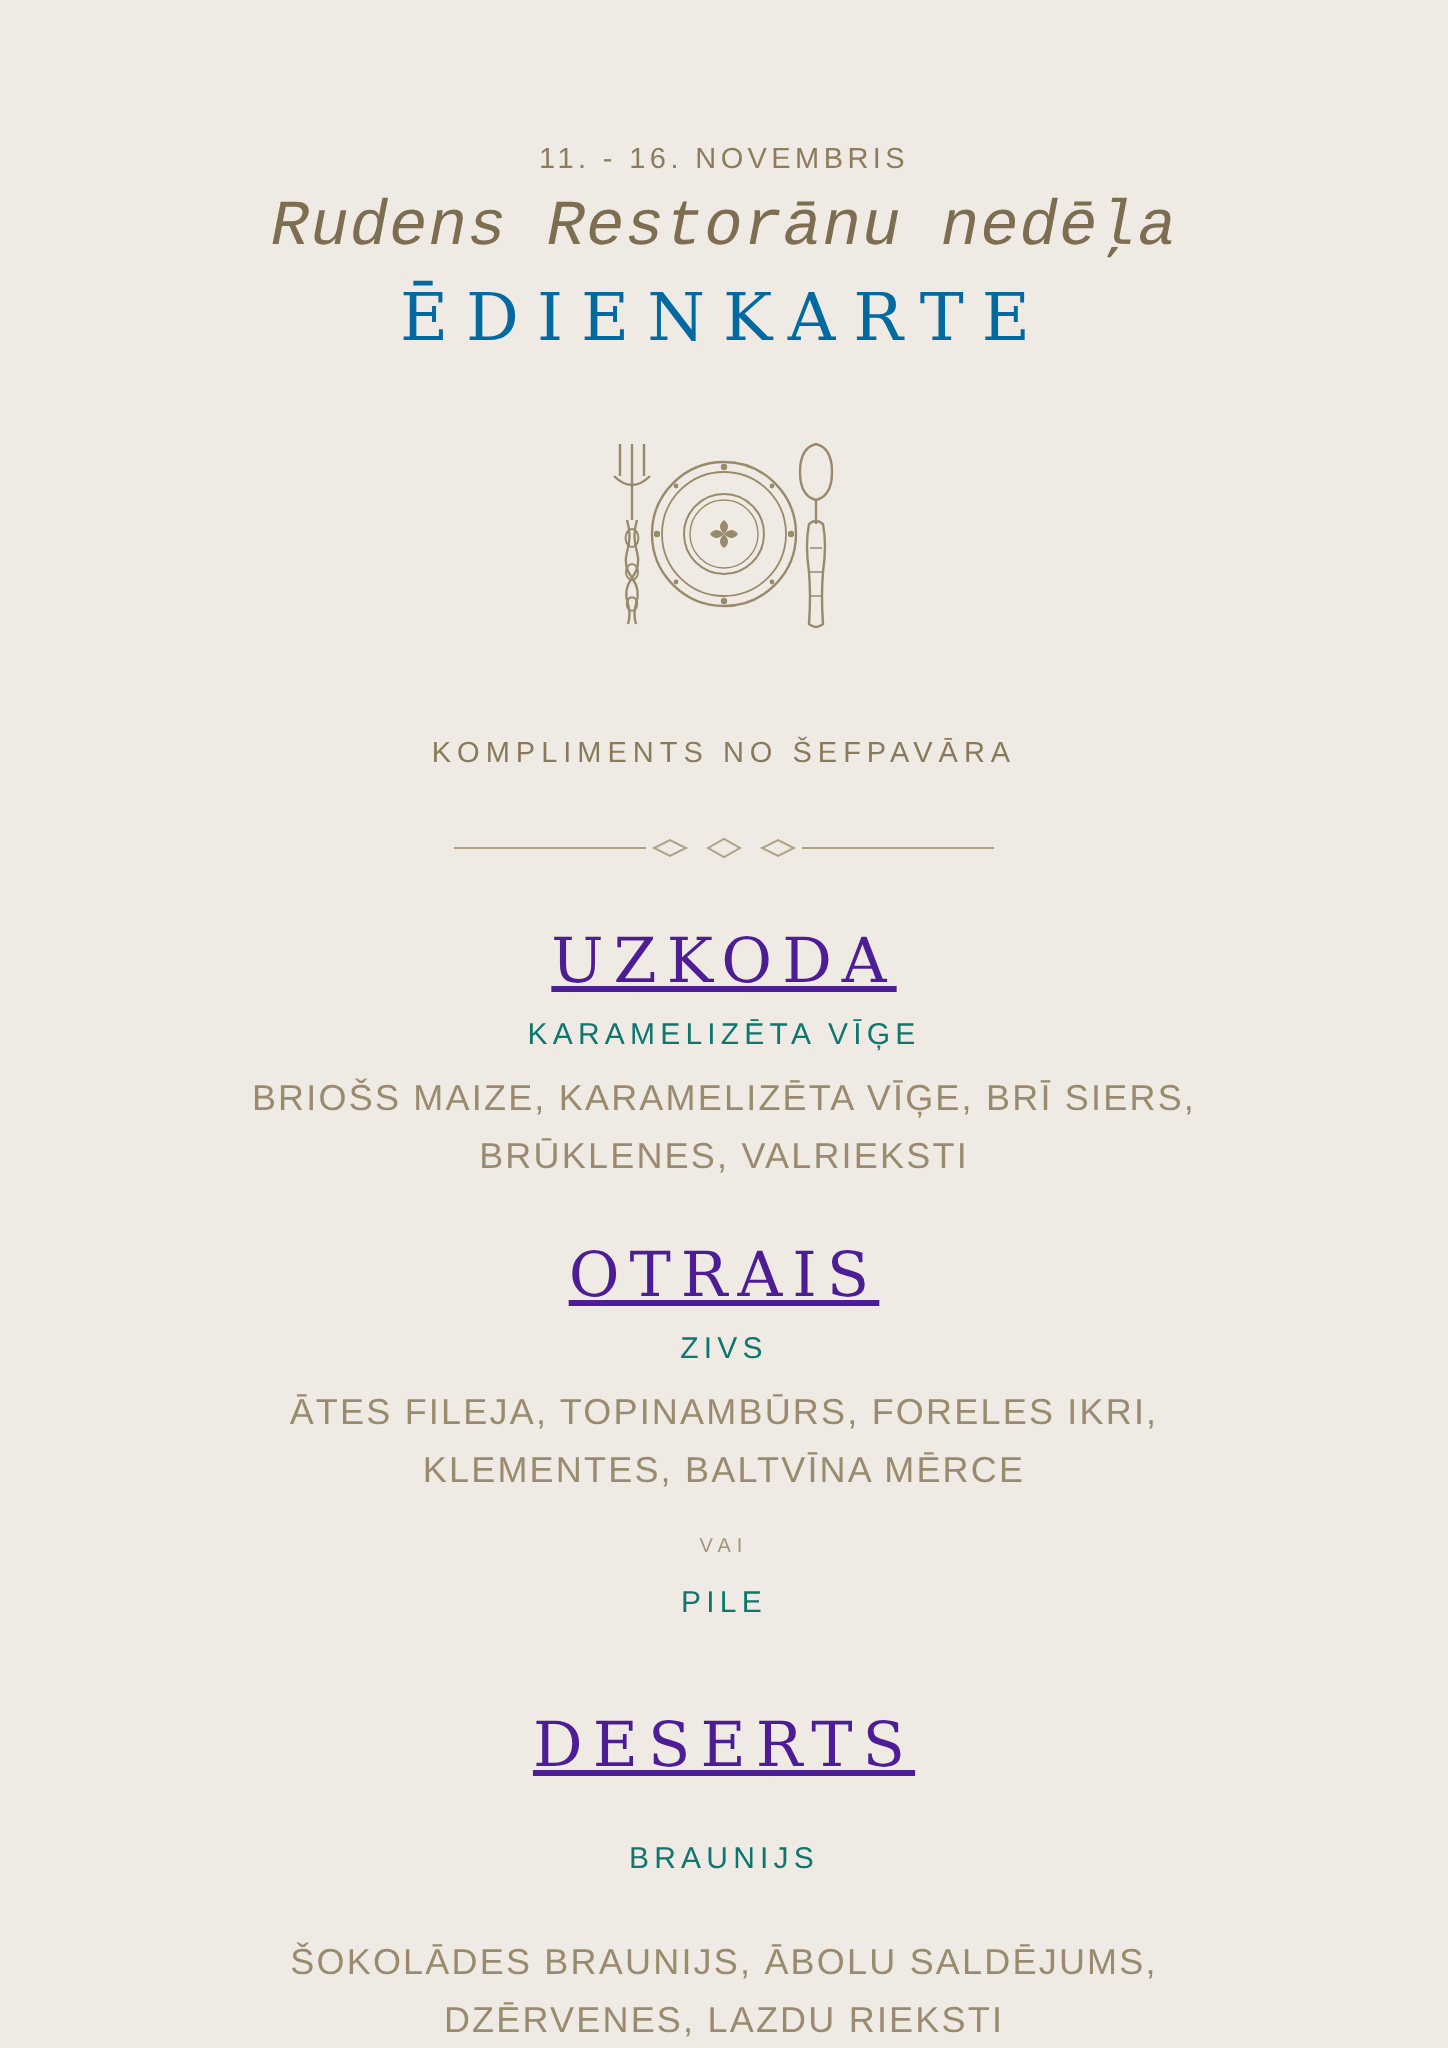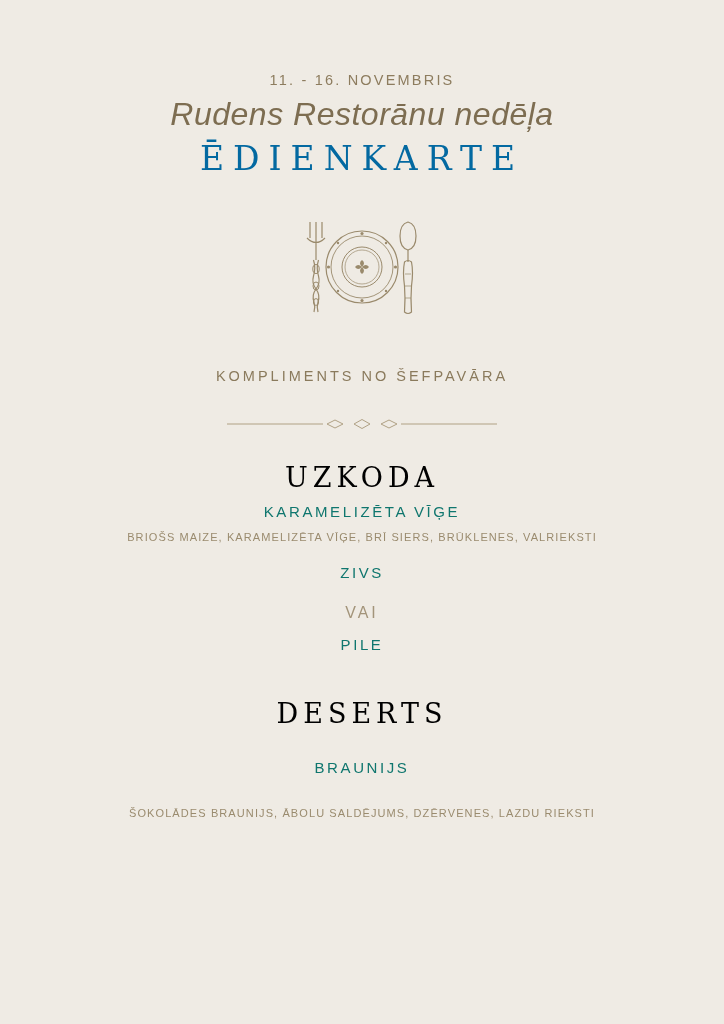--- a/index.html
+++ b/index.html
@@ -28,21 +28,21 @@
 
   
   .dates {
     font-size: 14.5px;
     letter-spacing: 2.2px;
     color: #8d7c5e;
     text-transform: uppercase;
     margin-bottom: 8px;
   }
   .title-script {
-    font-family: Liberation Sans, sans-serif;
+    font-family: Liberation Mono, monospace;
     font-style: italic;
     font-size: 32px;
     letter-spacing: 0.5px;
     color: #7d6d51;
     line-height: 1.15;
     margin-bottom: 6px;
     white-space: nowrap;
   }
   .subtitle {
     font-size: 15px;
@@ -73,46 +73,47 @@
     color: #8a7a5c;
     text-transform: uppercase;
     margin-top: 8px;
     margin-bottom: 26px;
   }
   .divider {
     margin: 6px 0 18px 0;
   }
   .course-title {
     font-family: "DejaVu Serif", serif;
-    font-size: 27px;
+    font-size: 31px;
     letter-spacing: 5px;
-    color: #000000;
+    color: #4c1d95;
     text-transform: uppercase;
     margin-top: 10px;
     margin-bottom: 10px;
+    text-decoration: underline;
   }
   .dish-name {
     font-size: 15px;
     letter-spacing: 2.6px;
     color: #0f766e;
     text-transform: uppercase;
     margin-bottom: 9px;
   }
   .dish-desc {
-    font-size: 11px;
+    font-size: 18px;
     letter-spacing: 1.1px;
     color: #9a8b6e;
     text-transform: uppercase;
     line-height: 1.6;
     max-width: 520px;
     text-align: center;
     margin-bottom: 4px;
   }
   .or-word {
-    font-size: 16px;
+    font-size: 10px;
     letter-spacing: 3px;
     color: #a09madd;
     color: #a3947a;
     text-transform: uppercase;
     margin: 14px 0 14px 0;
   }
   .block {
     display: flex;
     flex-direction: column;
     align-items: center;
@@ -191,21 +192,23 @@
     </svg>
   </div>
 
   <div class="block">
     <div class="course-title">UZKODA</div>
     <div class="dish-name">KARAMELIZĒTA VĪĢE</div>
     <div class="dish-desc">BRIOŠS MAIZE, KARAMELIZĒTA VĪĢE, BRĪ SIERS, BRŪKLENES, VALRIEKSTI</div>
   </div>
 
   <div class="block gap-md">
+    <div class="course-title">OTRAIS</div>
     <div class="dish-name">ZIVS</div>
+    <div class="dish-desc">ĀTES FILEJA, TOPINAMBŪRS, FORELES IKRI, KLEMENTES, BALTVĪNA MĒRCE</div>
     <div class="or-word">VAI</div>
     <div class="dish-name">PILE</div>
   </div>
 
   <div class="block gap-lg">
     <div class="course-title">DESERTS</div>
     <div class="dish-name">BRAUNIJS</div>
     <div class="dish-desc">ŠOKOLĀDES BRAUNIJS, ĀBOLU SALDĒJUMS, DZĒRVENES, LAZDU RIEKSTI</div>
   </div>
 

